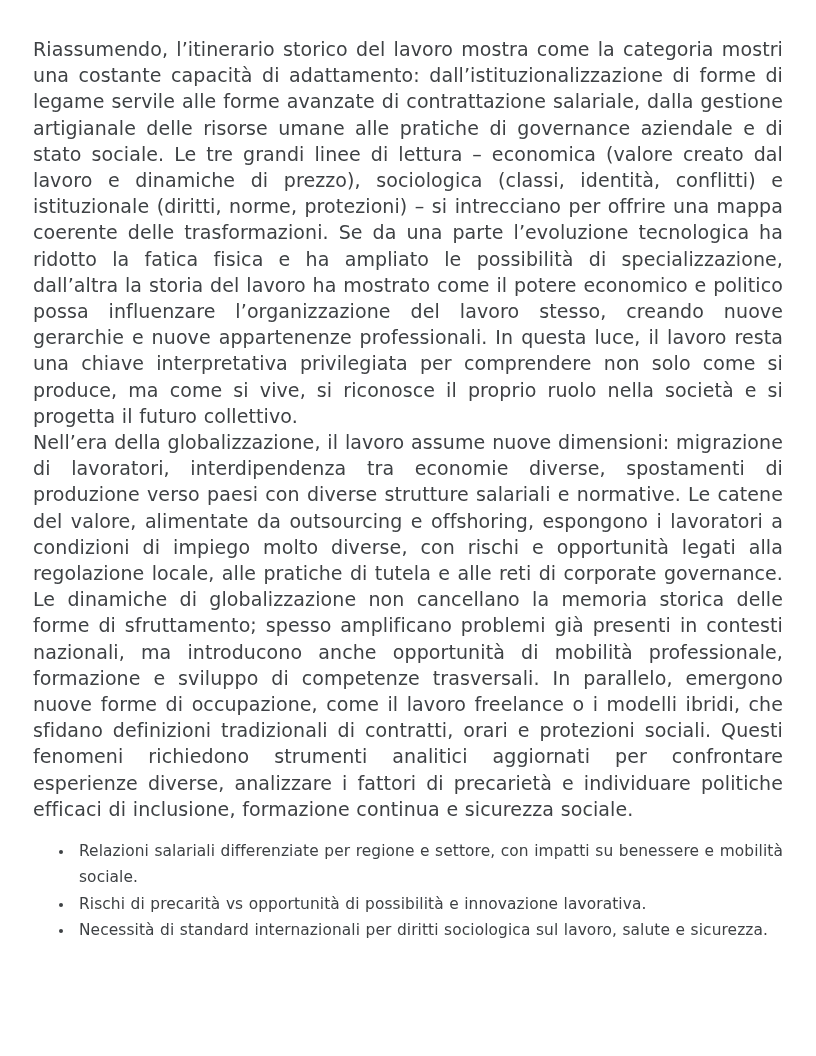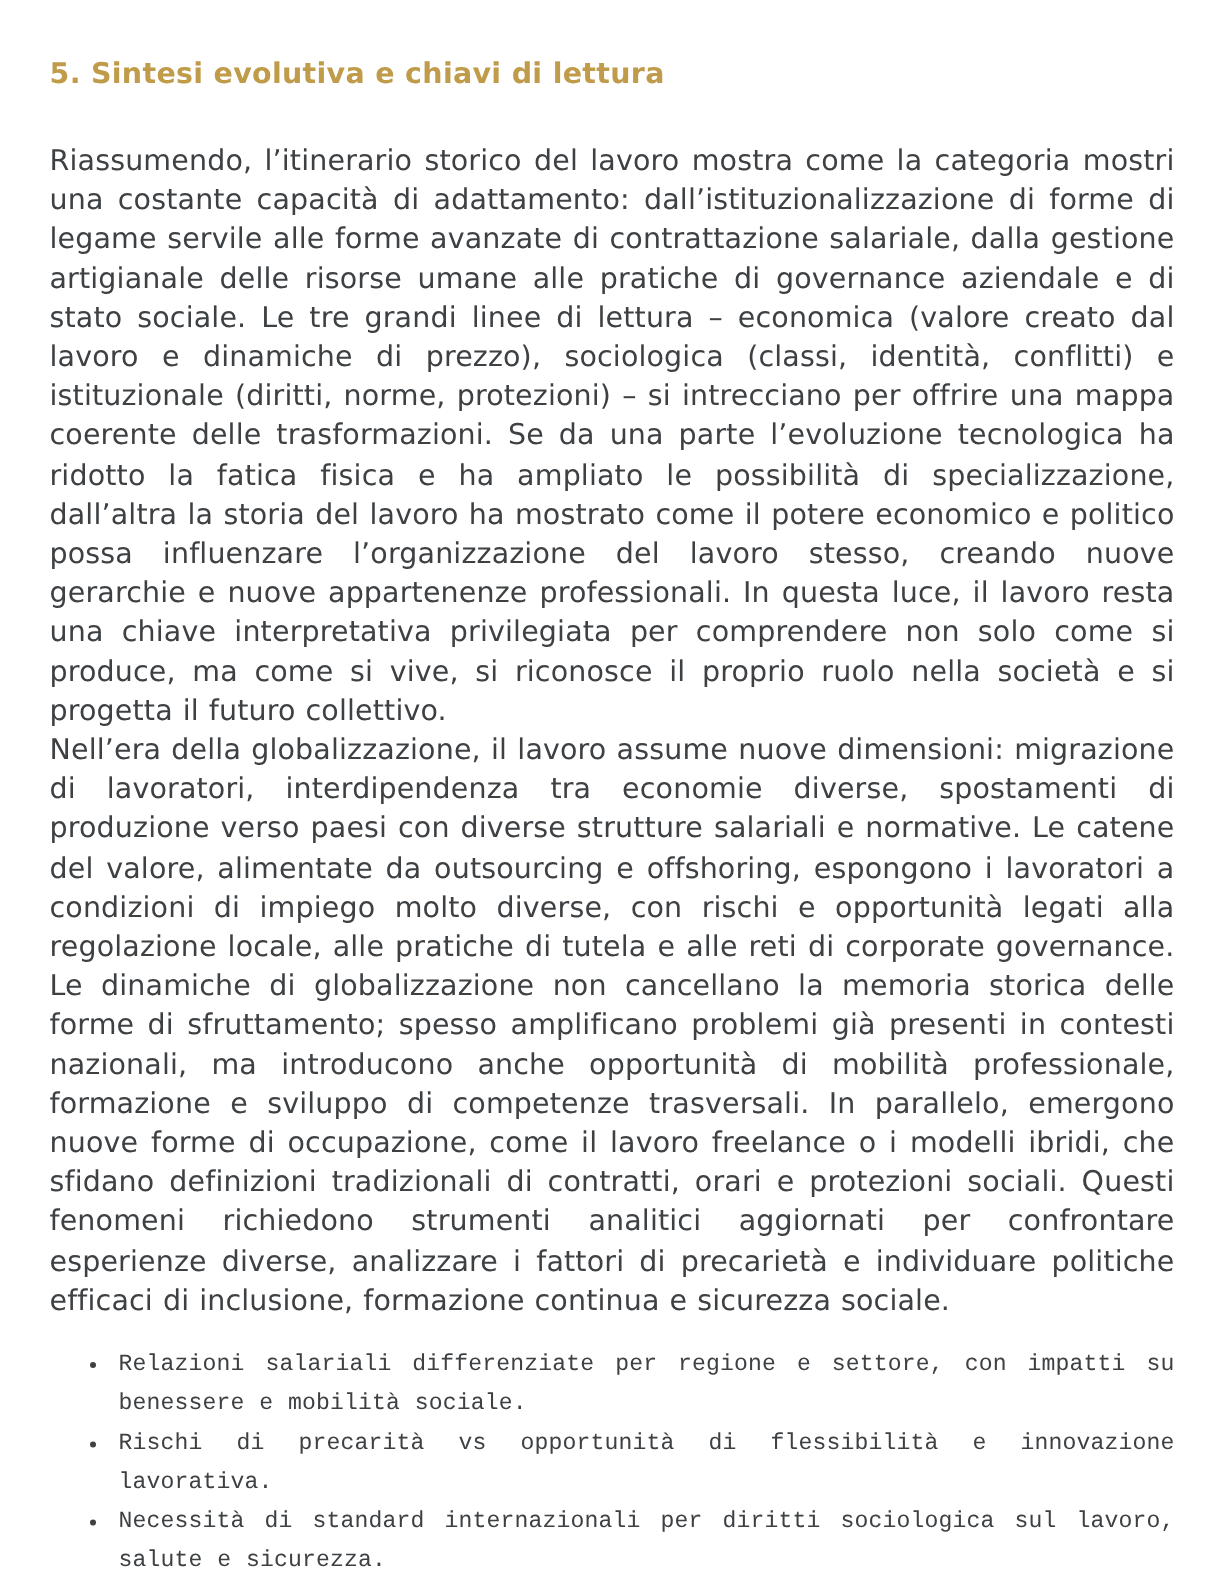--- a/index.html
+++ b/index.html
@@ -50,39 +50,37 @@
     list-style: disc outside;
   }
   .bullet-item {
     font-size: 15.4px;
     line-height: 26.2px;
     color: var(--text-color);
     text-align: justify;
     letter-spacing: 0.1px;
     word-spacing: 0.5px;
     padding-left: 5px;
-    font-family: Liberation Mono, monospace;
   }
   .bullet-item::marker {
     font-size: 13px;
     color: var(--text-color);
   }
 </style>
 </head>
 <body>
 
 <div class="page">
 
   <section class="doc-section">
-    <h2 class="section-heading">5. Sintesi evolutiva e chiavi di lettura</h2>
     <p class="body-paragraph">Riassumendo, l’itinerario storico del lavoro mostra come la categoria mostri una costante capacità di adattamento: dall’istituzionalizzazione di forme di legame servile alle forme avanzate di contrattazione salariale, dalla gestione artigianale delle risorse umane alle pratiche di governance aziendale e di stato sociale. Le tre grandi linee di lettura – economica (valore creato dal lavoro e dinamiche di prezzo), sociologica (classi, identità, conflitti) e istituzionale (diritti, norme, protezioni) – si intrecciano per offrire una mappa coerente delle trasformazioni. Se da una parte l’evoluzione tecnologica ha ridotto la fatica fisica e ha ampliato le possibilità di specializzazione, dall’altra la storia del lavoro ha mostrato come il potere economico e politico possa influenzare l’organizzazione del lavoro stesso, creando nuove gerarchie e nuove appartenenze professionali. In questa luce, il lavoro resta una chiave interpretativa privilegiata per comprendere non solo come si produce, ma come si vive, si riconosce il proprio ruolo nella società e si progetta il futuro collettivo.</p>
   </section>
 
   <section class="doc-section">
     <p class="body-paragraph">Nell’era della globalizzazione, il lavoro assume nuove dimensioni: migrazione di lavoratori, interdipendenza tra economie diverse, spostamenti di produzione verso paesi con diverse strutture salariali e normative. Le catene del valore, alimentate da outsourcing e offshoring, espongono i lavoratori a condizioni di impiego molto diverse, con rischi e opportunità legati alla regolazione locale, alle pratiche di tutela e alle reti di corporate governance. Le dinamiche di globalizzazione non cancellano la memoria storica delle forme di sfruttamento; spesso amplificano problemi già presenti in contesti nazionali, ma introducono anche opportunità di mobilità professionale, formazione e sviluppo di competenze trasversali. In parallelo, emergono nuove forme di occupazione, come il lavoro freelance o i modelli ibridi, che sfidano definizioni tradizionali di contratti, orari e protezioni sociali. Questi fenomeni richiedono strumenti analitici aggiornati per confrontare esperienze diverse, analizzare i fattori di precarietà e individuare politiche efficaci di inclusione, formazione continua e sicurezza sociale.</p>
     <ul class="bullet-list">
       <li class="bullet-item">Relazioni salariali differenziate per regione e settore, con impatti su benessere e mobilità sociale.</li>
-      <li class="bullet-item">Rischi di precarità vs opportunità di flessibilità e innovazione lavorativa.</li>
+      <li class="bullet-item">Rischi di precarità vs opportunità di possibilità e innovazione lavorativa.</li>
       <li class="bullet-item">Necessità di standard internazionali per diritti sociologica sul lavoro, salute e sicurezza.</li>
     </ul>
   </section>
 
 </div>
 
 </body></html>

